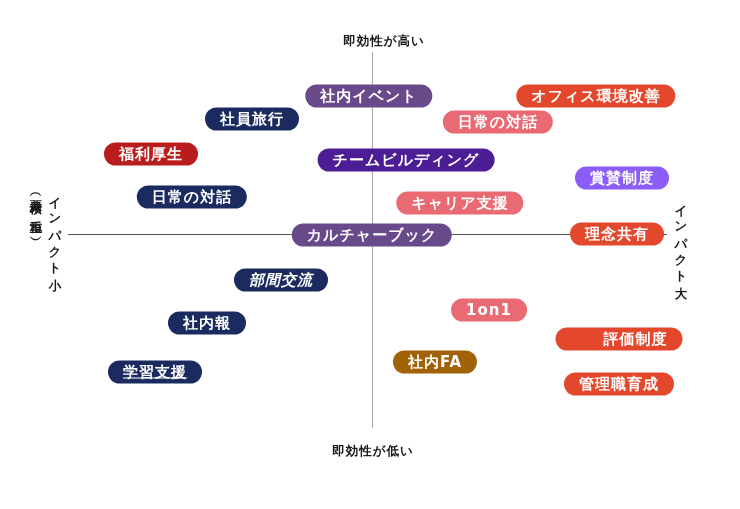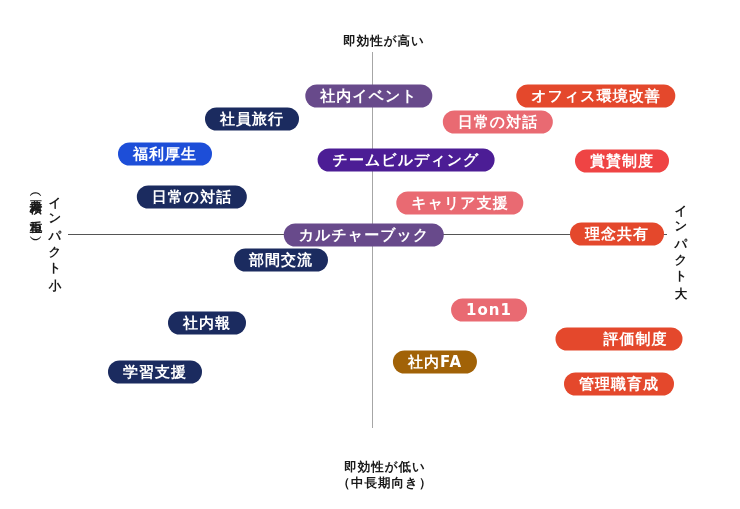--- a/index.html
+++ b/index.html
@@ -15,21 +15,21 @@
   .axis-h{left:68px;top:234px;width:599px;height:1px;background:#555555;}
   .axis-label{
     position:absolute;
     color:#1a1a1a;
     font-size:12.5px;
     font-weight:600;
     letter-spacing:1px;
     white-space:nowrap;
   }
   .axis-label-top{left:384px;top:33px;transform:translateX(-50%);}
-  .axis-label-bottom{left:373px;top:459px;transform:translateX(-50%);text-align:center;line-height:16px;margin-left:12px;}
+  .axis-label-bottom{left:373px;top:443px;transform:translateX(-50%);text-align:center;line-height:16px;}
   .axis-label-vert{
     writing-mode:vertical-rl;
     text-orientation:mixed;
     line-height:19px;
     letter-spacing:2px;
   }
   .axis-label-left{left:27px;top:188px;}
   .axis-label-right{left:672px;top:196px;}
   .pill{
     position:absolute;
@@ -49,44 +49,43 @@
 
 <div class="canvas">
 
   <div class="axis-line axis-v"></div>
   <div class="axis-line axis-h"></div>
 
   <div class="axis-label axis-label-top">即効性が高い</div>
 
   <div class="axis-label axis-label-bottom">
     <div>即効性が低い</div>
-    <div>（中長期向き）</div>
   </div>
 
   <div class="axis-label axis-label-vert axis-label-left">
     <div>インパクト小</div>
     <div>（要積み重ね）</div>
   </div>
 
   <div class="axis-label axis-label-vert axis-label-right">インパクト大</div>
 
   <div id="pill-layer">
       <div class="pill" style="left: 369px; top: 96px; background: rgb(104, 74, 139);">社内イベント</div>
       <div class="pill" style="left: 596px; top: 96px; background: rgb(228, 72, 44);">オフィス環境改善</div>
       <div class="pill" style="left: 252px; top: 119px; background: rgb(27, 43, 95);">社員旅行</div>
       <div class="pill" style="left: 498px; top: 122px; background: rgb(233, 106, 114);">日常の対話</div>
-      <div class="pill" style="left: 165px; top: 154px; background: #1d4ed8;">福利厚生</div>
+      <div class="pill" style="left: 151px; top: 154px; background: #b91c1c;">福利厚生</div>
       <div class="pill" style="left: 406px; top: 160px; background: #4c1d95;">チームビルディング</div>
-      <div class="pill" style="left: 622px; top: 161px; background: #ef4444;">賞賛制度</div>
+      <div class="pill" style="left: 622px; top: 178px; background: #8b5cf6;">賞賛制度</div>
       <div class="pill" style="left: 192px; top: 197px; background: rgb(27, 43, 95); text-align: right;">日常の対話</div>
       <div class="pill" style="left: 460px; top: 203px; background: rgb(233, 106, 114);">キャリア支援</div>
-      <div class="pill" style="left: 364px; top: 235px; background: rgb(104, 74, 139);">カルチャーブック</div>
+      <div class="pill" style="left: 372px; top: 235px; background: rgb(104, 74, 139);">カルチャーブック</div>
       <div class="pill" style="left: 617px; top: 234px; background: rgb(228, 72, 44);">理念共有</div>
-      <div class="pill" style="left: 281px; top: 260px; background: rgb(27, 43, 95);">部間交流</div>
+      <div class="pill" style="left: 281px; top: 280px; background: rgb(27, 43, 95); font-style: italic;">部間交流</div>
       <div class="pill" style="left: 489px; top: 310px; background: rgb(233, 106, 114);">1on1</div>
       <div class="pill" style="left: 207px; top: 323px; background: rgb(27, 43, 95);">社内報</div>
       <div class="pill" style="left: 619px; top: 339px; background: rgb(228, 72, 44); padding-left: 48px;">評価制度</div>
       <div class="pill" style="left: 435px; top: 362px; background: #a16207;">社内FA</div>
-      <div class="pill" style="left: 155px; top: 372px; background: rgb(27, 43, 95);">学習支援</div>
+      <div class="pill" style="left: 155px; top: 372px; background: rgb(27, 43, 95); text-decoration: underline;">学習支援</div>
       <div class="pill" style="left: 619px; top: 384px; background: rgb(228, 72, 44);">管理職育成</div>
     </div>
 
 </div>
 
 </body></html>

